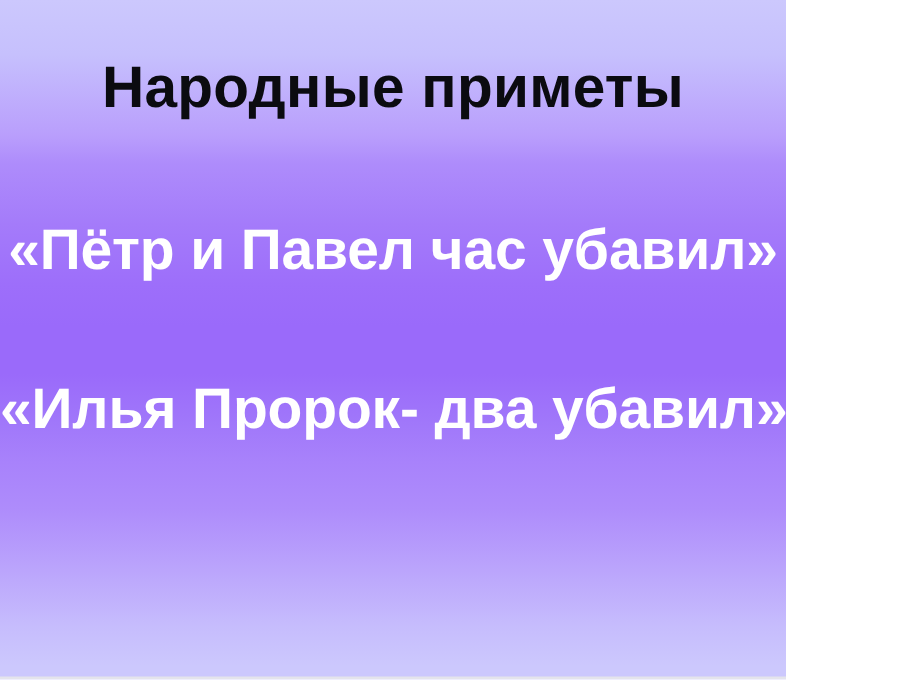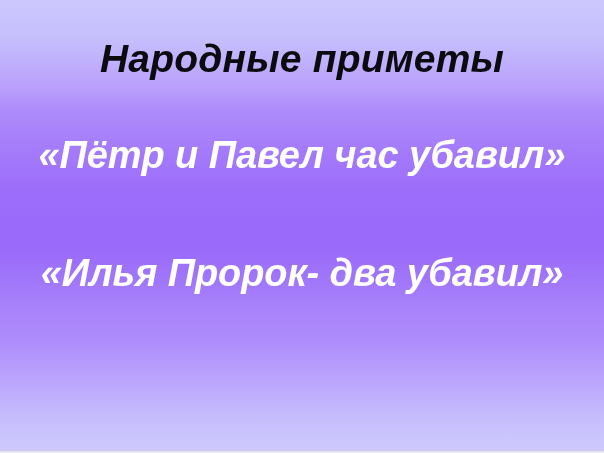--- a/index.html
+++ b/index.html
@@ -3,21 +3,21 @@
 <meta charset="utf-8">
 <style>
   html, body {
     margin: 0;
     padding: 0;
     background: #ffffff;
   }
 
   .slide {
     position: relative;
-    width: 604px;
+    width: 524px;
     height: 453px;
     overflow: hidden;
     background: linear-gradient(
       to bottom,
       #ccc8fd 0%,
       #c6c0fd 8%,
       #b99efc 20%,
       #ae8cfb 24%,
       #a47bfa 33%,
       #9d6efa 42%,
@@ -25,21 +25,20 @@
       #9a6afa 55%,
       #a077fa 62%,
       #a882fb 68%,
       #ae8cfb 75%,
       #bba5fc 84%,
       #c6bcfd 92%,
       #ccc8fd 98%,
       #ccc8fd 100%
     );
     font-family: "Liberation Sans", sans-serif;
-    font-style: italic;
     -webkit-font-smoothing: antialiased;
   }
 
   .bottom-edge {
     position: absolute;
     left: 0;
     right: 0;
     bottom: 0;
     height: 2px;
     background: #e4e4ec;
@@ -65,21 +64,21 @@
     right: 0;
     text-align: center;
     color: #ffffff;
     font-size: 38px;
     font-weight: 700;
     line-height: 46px;
     white-space: nowrap;
   }
 
   .saying-1 {
-    top: 132px;
+    top: 144px;
     letter-spacing: -0.1px;
   }
 
   .saying-2 {
     top: 250px;
     letter-spacing: -0.1px;
   }
 </style>
 </head>
 <body>

